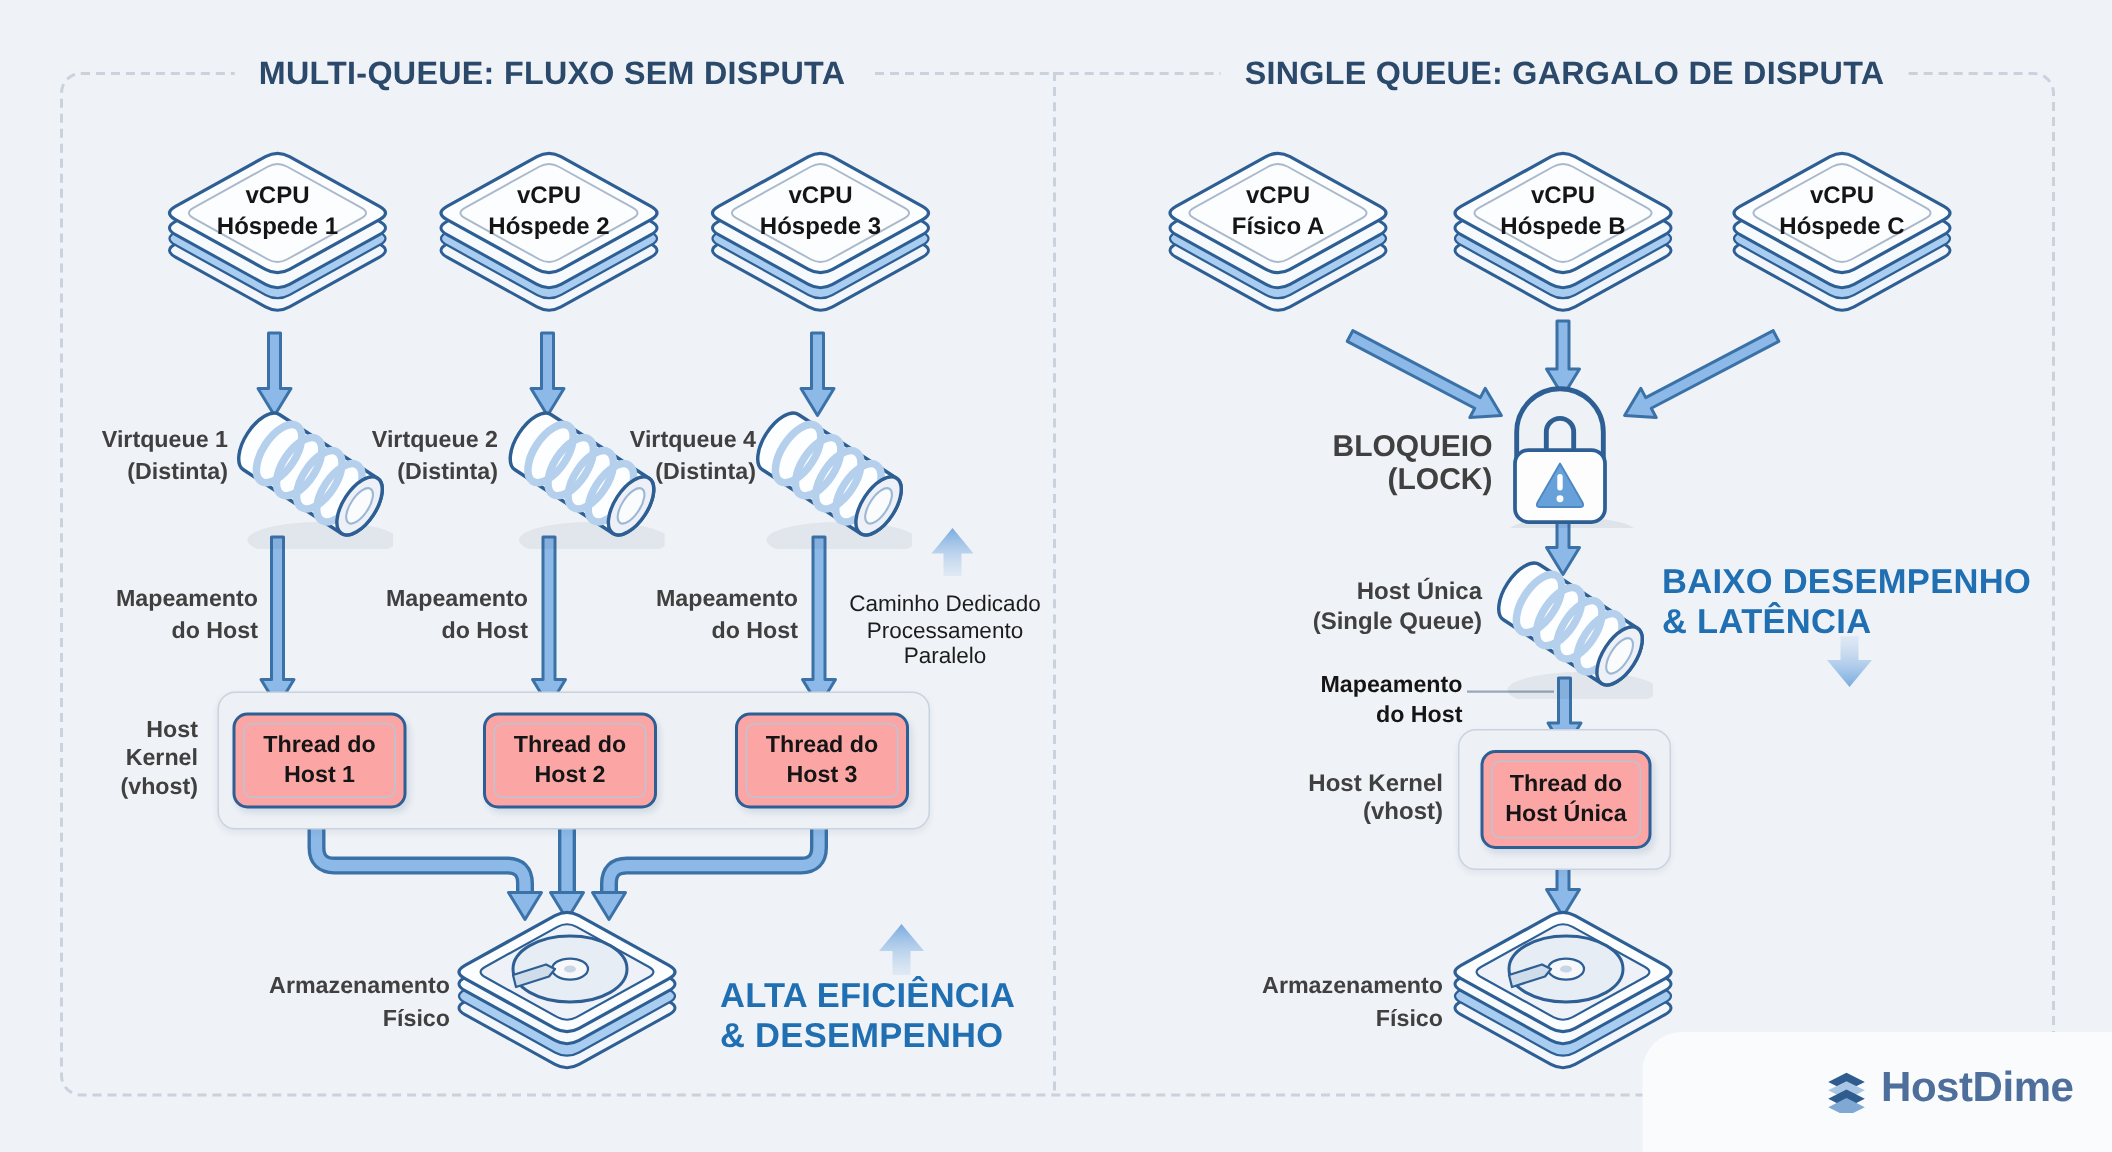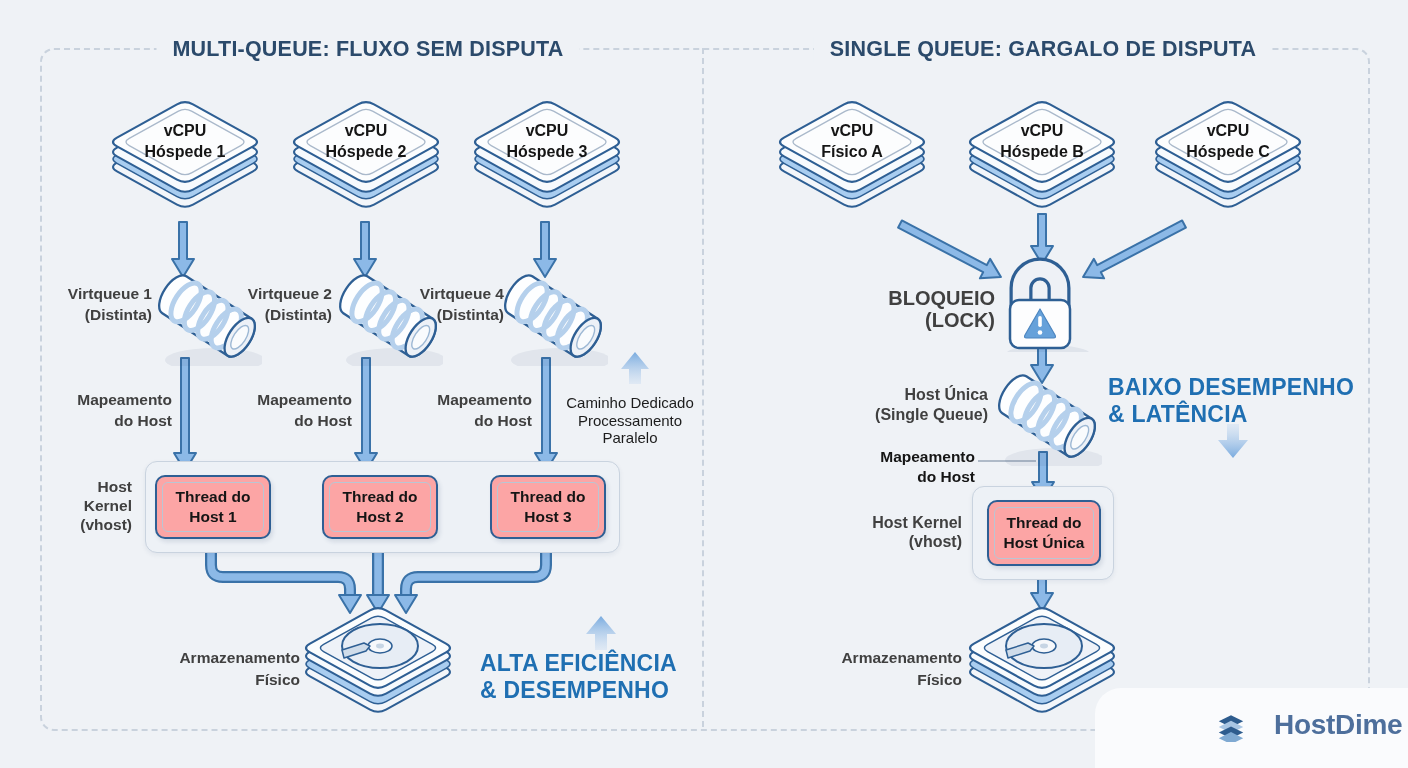--- a/index.html
+++ b/index.html
@@ -34,21 +34,21 @@
   .threadbox .inner{border:1.3px solid #b9c6d4;border-radius:6px;
        width:calc(100% - 12px);height:calc(100% - 12px);
        display:flex;flex-direction:column;align-items:center;justify-content:center;
        font-weight:bold;font-size:15.5px;line-height:20px;color:#151515;text-align:center;}
   .chip-label{position:absolute;text-align:center;font-weight:bold;font-size:16px;
        line-height:21px;color:#151515;}
   
   .logo-blob{position:absolute;left:1095px;top:688px;width:313px;height:80px;
        background:#fafbfd;border-radius:26px 0 0 0;}
   .brand{position:absolute;left:1216px;top:708px;display:flex;align-items:center;gap:8px;}
-  .brand .word{font-weight:bold;font-size:28px;color:#4e6f9c;letter-spacing:-.3px;margin-left:20px;}
+  .brand .word{font-weight:bold;font-size:28px;color:#4e6f9c;letter-spacing:-.3px;}
 </style>
 </head>
 <body>
 
 <svg width="0" height="0" style="position:absolute" aria-hidden="true">
   <defs>
     <linearGradient id="gradUp" x1="0" y1="0" x2="0" y2="1">
       <stop offset="0" stop-color="#79abdf"></stop>
       <stop offset="1" stop-color="#c3d8f0" stop-opacity="0.35"></stop>
     </linearGradient>

